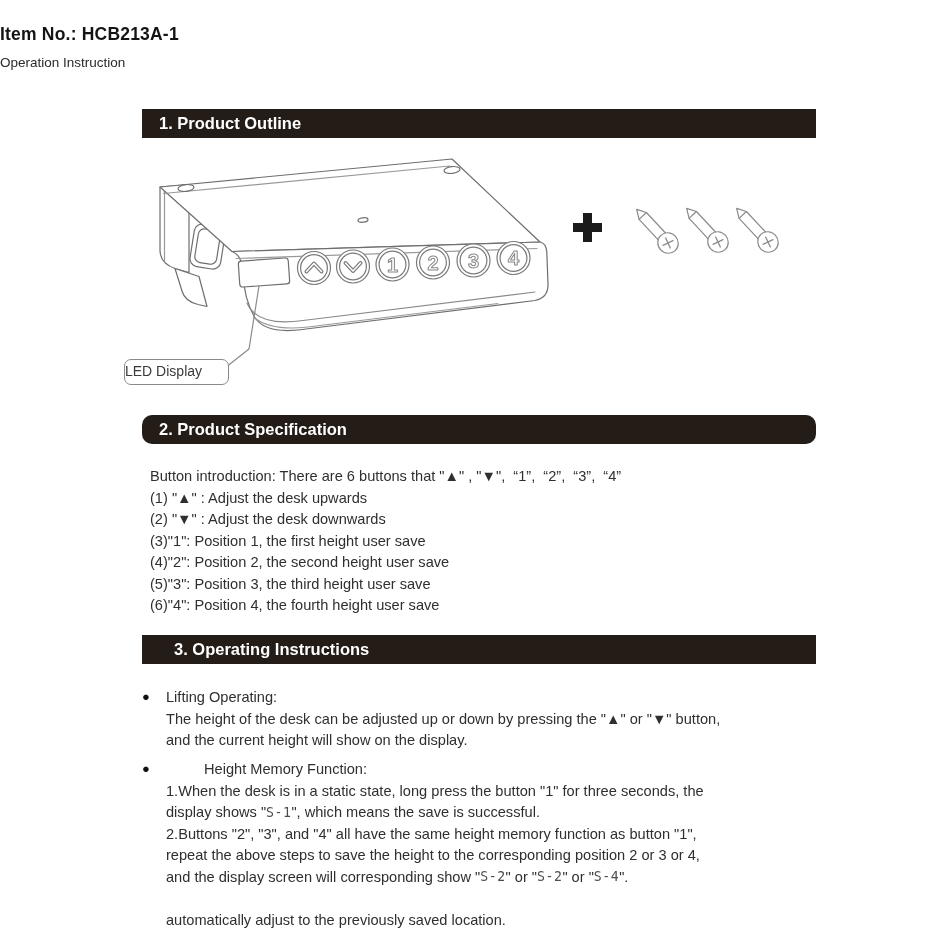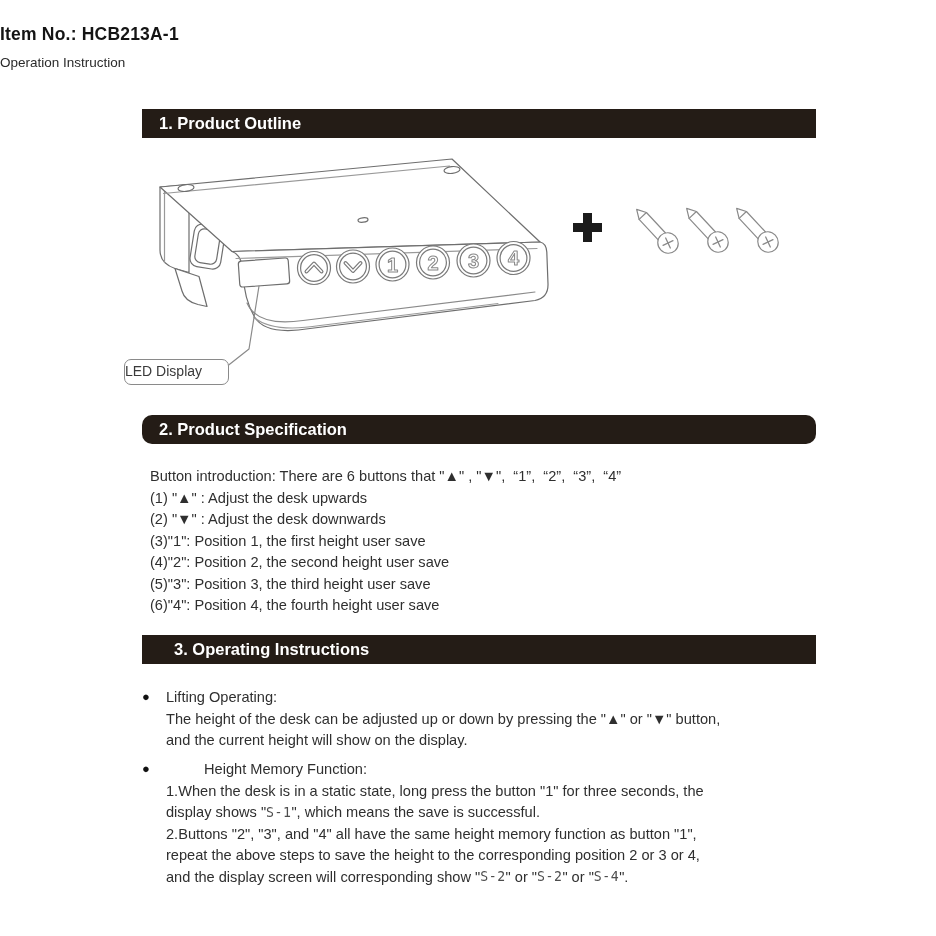--- a/index.html
+++ b/index.html
@@ -174,14 +174,15 @@
   <div class="tline" style="left:166px;top:708.5px;">The height of the desk can be adjusted up or down by pressing the "▲" or "▼" button,</div>
   <div class="tline" style="left:166px;top:730px;">and the current height will show on the display.</div>
 
   <div class="bullet" style="top:759px;">●</div>
   <div class="tline" style="left:166px;top:759px;margin-left:38px;">Height Memory Function:</div>
   <div class="tline" style="left:166px;top:780.5px;">1.When the desk is in a static state, long press the button "1" for three seconds, the</div>
   <div class="tline" style="left:166px;top:802px;"><span>display shows "</span><span class="seg">S-1</span><span>", which means the save is successful.</span></div>
   <div class="tline" style="left:166px;top:823.5px;">2.Buttons "2", "3", and "4" all have the same height memory function as button "1",</div>
   <div class="tline" style="left:166px;top:845px;">repeat the above steps to save the height to the corresponding position 2 or 3 or 4,</div>
   <div class="tline" style="left:166px;top:866.5px;"><span>and the display screen will corresponding show "</span><span class="seg">S-2</span><span>" or "</span><span class="seg">S-2</span><span>" or "</span><span class="seg">S-4</span><span>".</span></div>
+  <div class="tline" style="left:166px;top:909.5px;">automatically adjust to the previously saved location.</div>
 
 </div>
 
 </body></html>

